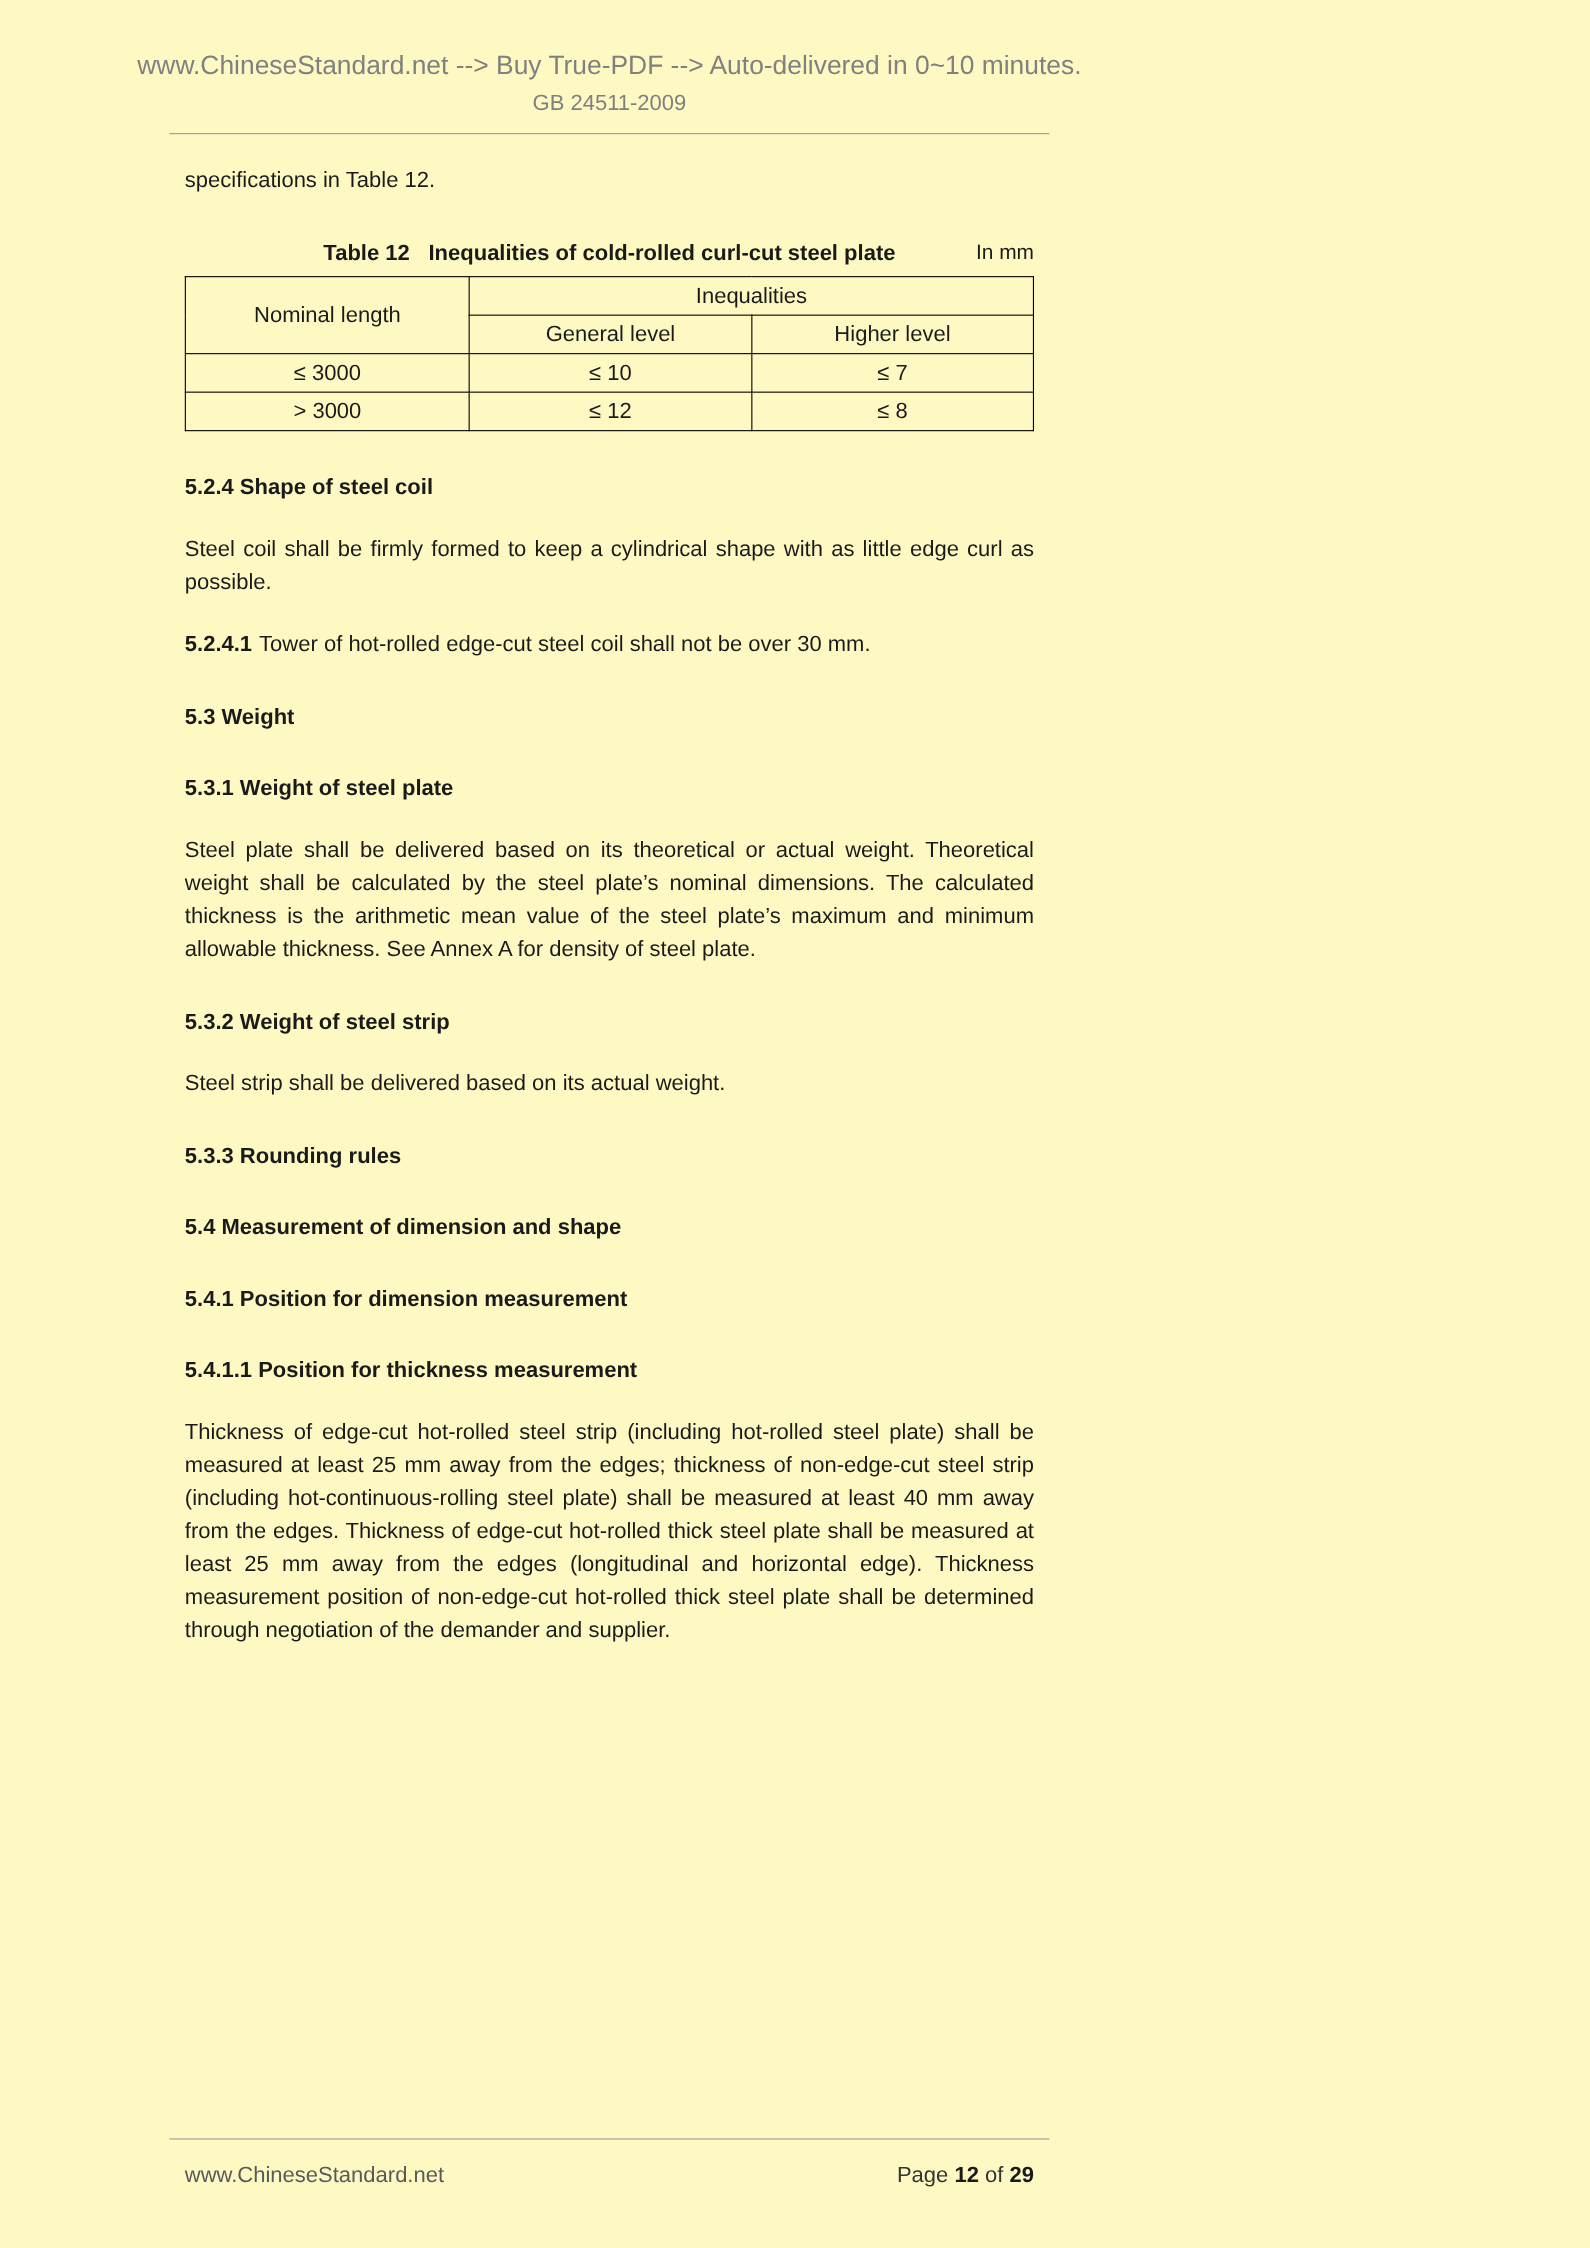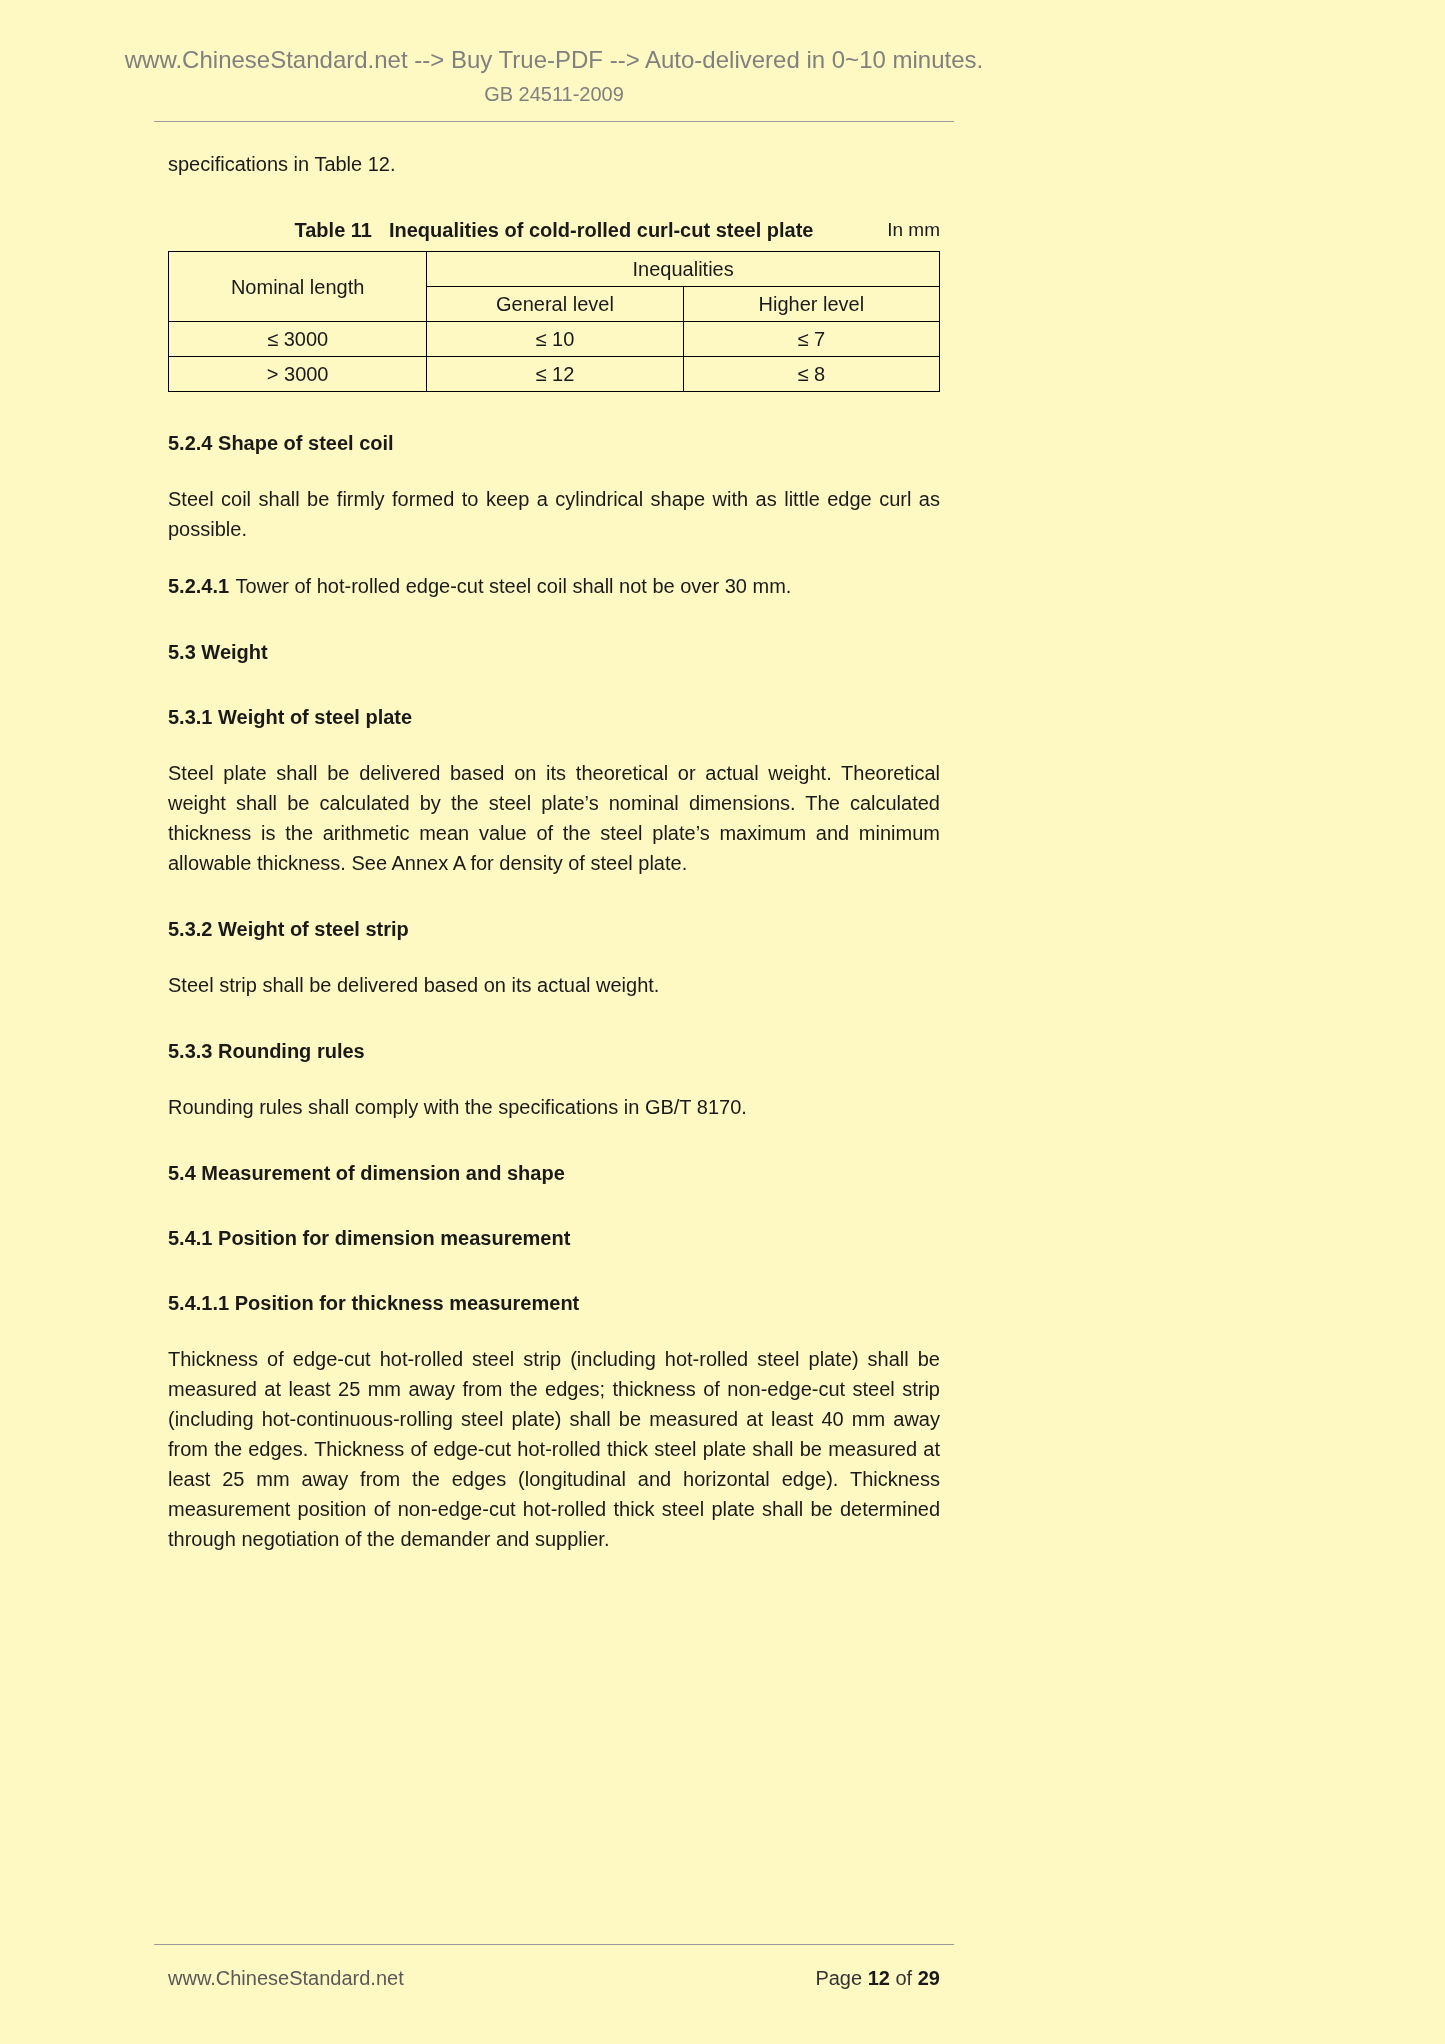--- a/index.html
+++ b/index.html
@@ -133,21 +133,21 @@
     <div class="hdr-std">GB 24511-2009</div>
     <div class="rule rule-top"></div>
   </header>
 
   <main class="body-content">
 
     <p class="para first">specifications in Table 12.</p>
 
     <div class="caption">
       <span>
-        <span class="cap-label">Table 11</span><span class="cap-title">Inequalities of cold-rolled curl-cut steel plate</span>
+        <span class="cap-label">Table 12</span><span class="cap-title">Inequalities of cold-rolled curl-cut steel plate</span>
       </span>
       <span class="unit">In mm</span>
     </div>
 
     <table class="tbl">
       <tbody>
         <tr>
           <td rowspan="2" class="col1">Nominal length</td>
           <td colspan="2">Inequalities</td>
         </tr>
@@ -176,21 +176,20 @@
 
     <h3 class="hd">5.3 Weight</h3>
 
     <h3 class="hd">5.3.1 Weight of steel plate</h3>
     <p class="para">Steel plate shall be delivered based on its theoretical or actual weight. Theoretical weight shall be calculated by the steel plate’s nominal dimensions. The calculated thickness is the arithmetic mean value of the steel plate’s maximum and minimum allowable thickness. See Annex A for density of steel plate.</p>
 
     <h3 class="hd">5.3.2 Weight of steel strip</h3>
     <p class="para">Steel strip shall be delivered based on its actual weight.</p>
 
     <h3 class="hd">5.3.3 Rounding rules</h3>
-    <p class="para">Rounding rules shall comply with the specifications in GB/T 8170.</p>
 
     <h3 class="hd">5.4 Measurement of dimension and shape</h3>
 
     <h3 class="hd">5.4.1 Position for dimension measurement</h3>
 
     <h3 class="hd">5.4.1.1 Position for thickness measurement</h3>
     <p class="para">Thickness of edge-cut hot-rolled steel strip (including hot-rolled steel plate) shall be measured at least 25 mm away from the edges; thickness of non-edge-cut steel strip (including hot-continuous-rolling steel plate) shall be measured at least 40 mm away from the edges. Thickness of edge-cut hot-rolled thick steel plate shall be measured at least 25 mm away from the edges (longitudinal and horizontal edge). Thickness measurement position of non-edge-cut hot-rolled thick steel plate shall be determined through negotiation of the demander and supplier.</p>
 
   </main>
 

